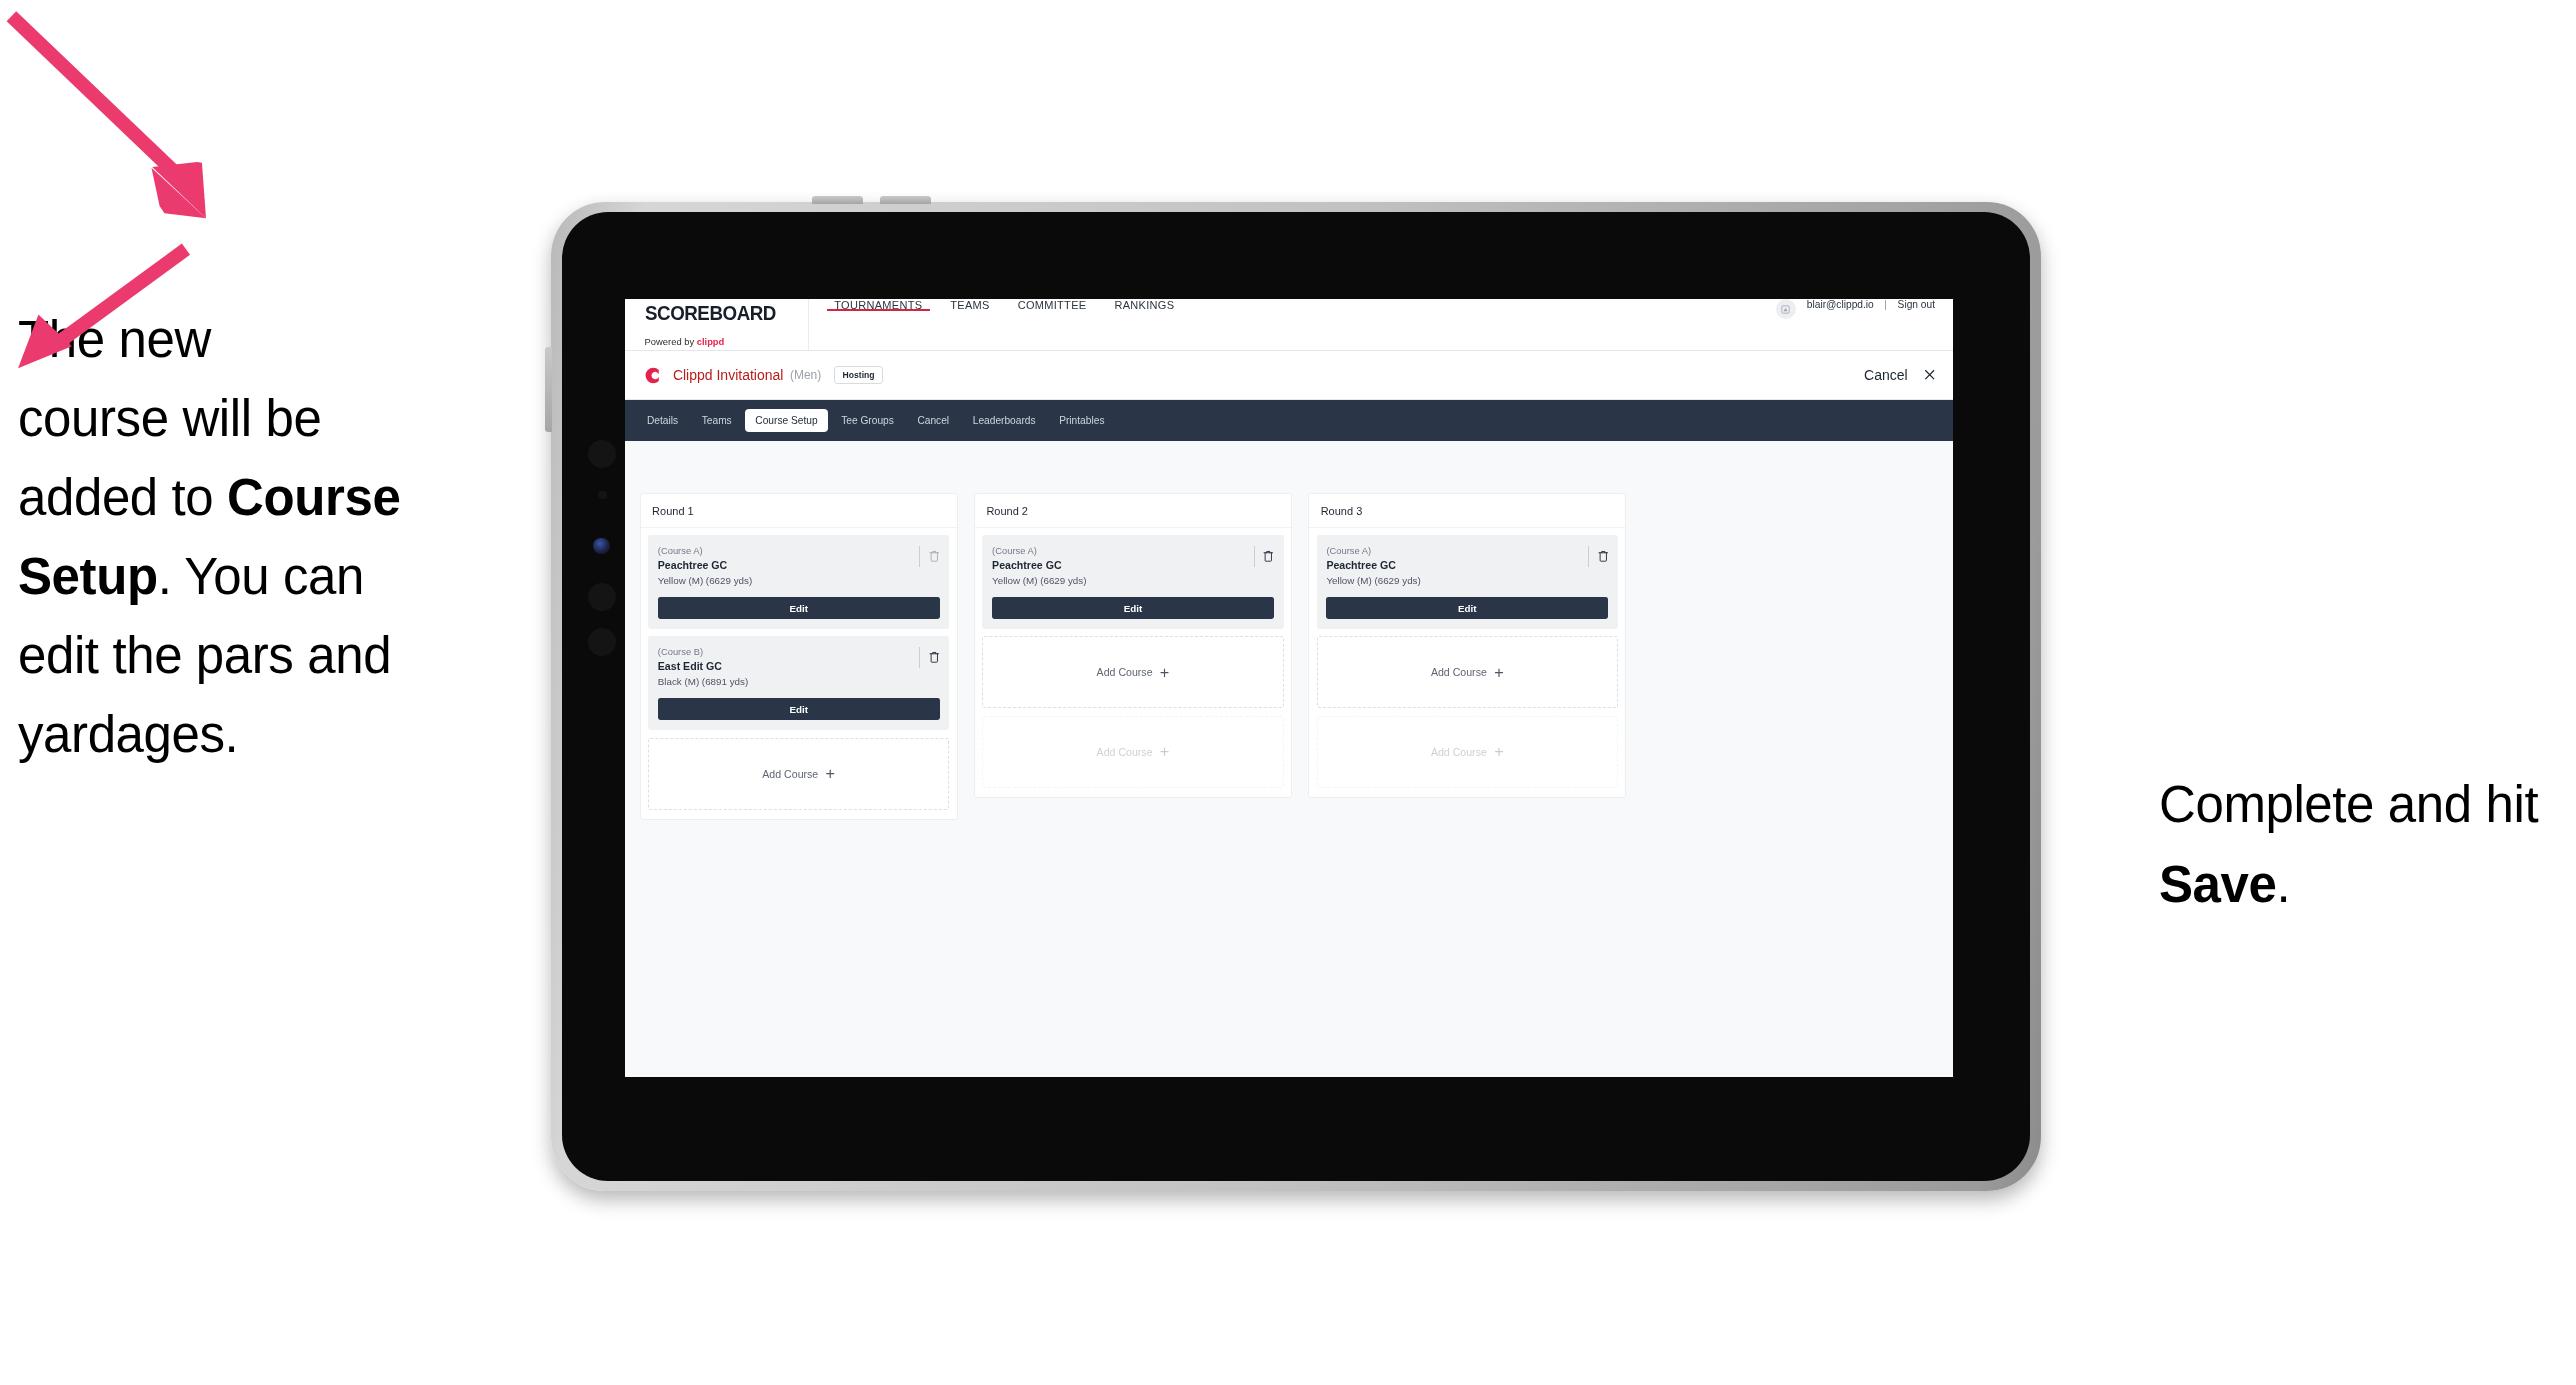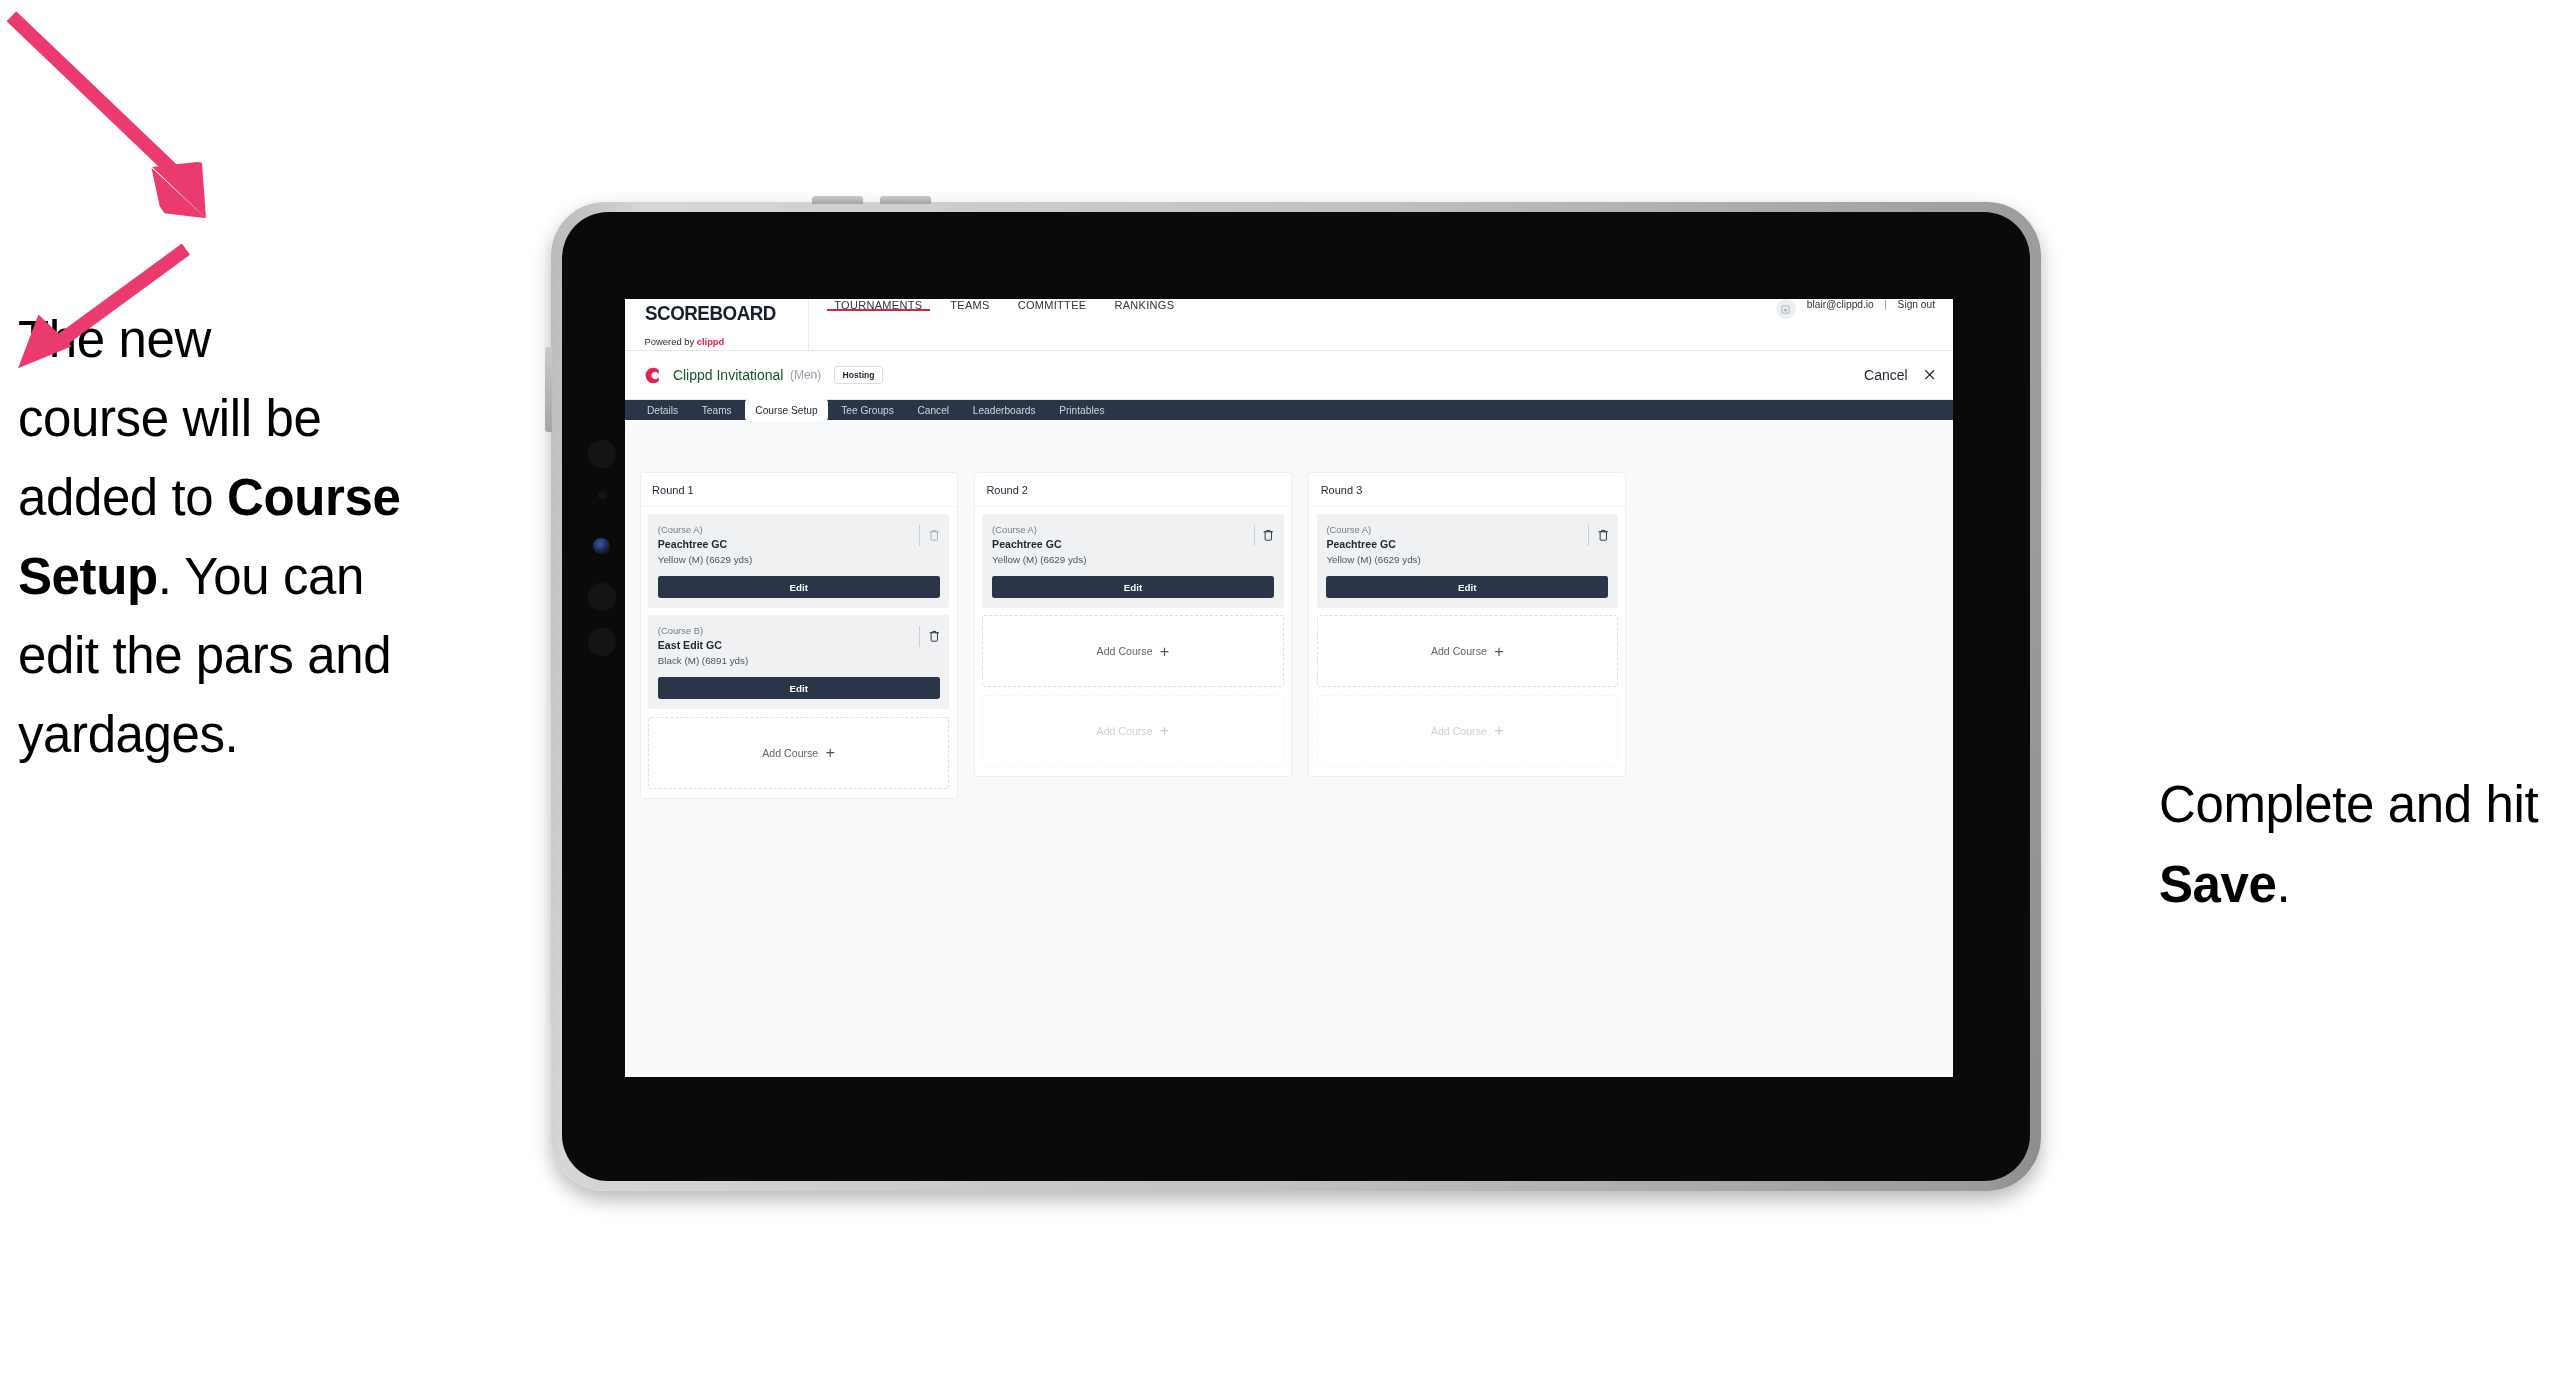--- a/index.html
+++ b/index.html
@@ -183,42 +183,42 @@
     display: flex;
     align-items: center;
     padding: 0 18px 0 16.3px;
     border-bottom: 0.8px solid #e6e9ec;
   }
   #tlogo {
     width: 21px; height: 21px;
     margin-right: 10.6px;
     display: flex; align-items: center; justify-content: center;
   }
-  #tname { font-size: 14px; color: #14532d; }
+  #tname { font-size: 14px; color: #b91c1c; }
   #tgender { font-size: 12px; color: #9aa2ad; margin-left: 6.5px; }
   #thosting {
     margin-left: 13px;
     border: 0.8px solid #d7dade;
     border-radius: 3.3px;
     padding: 3.3px 7.3px;
     font-size: 8.6px;
     font-weight: 700;
     color: #1d2633;
     background: #fff;
   }
   #cancelbtn {
     margin-left: auto;
     display: flex; align-items: center; gap: 16px;
     font-size: 14px; color: #1d2633;
     cursor: pointer;
   }
 
   
   #tabstrip {
-    height: 20px;
+    height: 41px;
     background: #2a3547;
     display: flex;
     align-items: center;
     padding: 0 11.4px;
     gap: 2.4px;
   }
   .tab {
     font-size: 10.2px;
     color: #cfd5dd;
     padding: 5.7px 10.6px;

